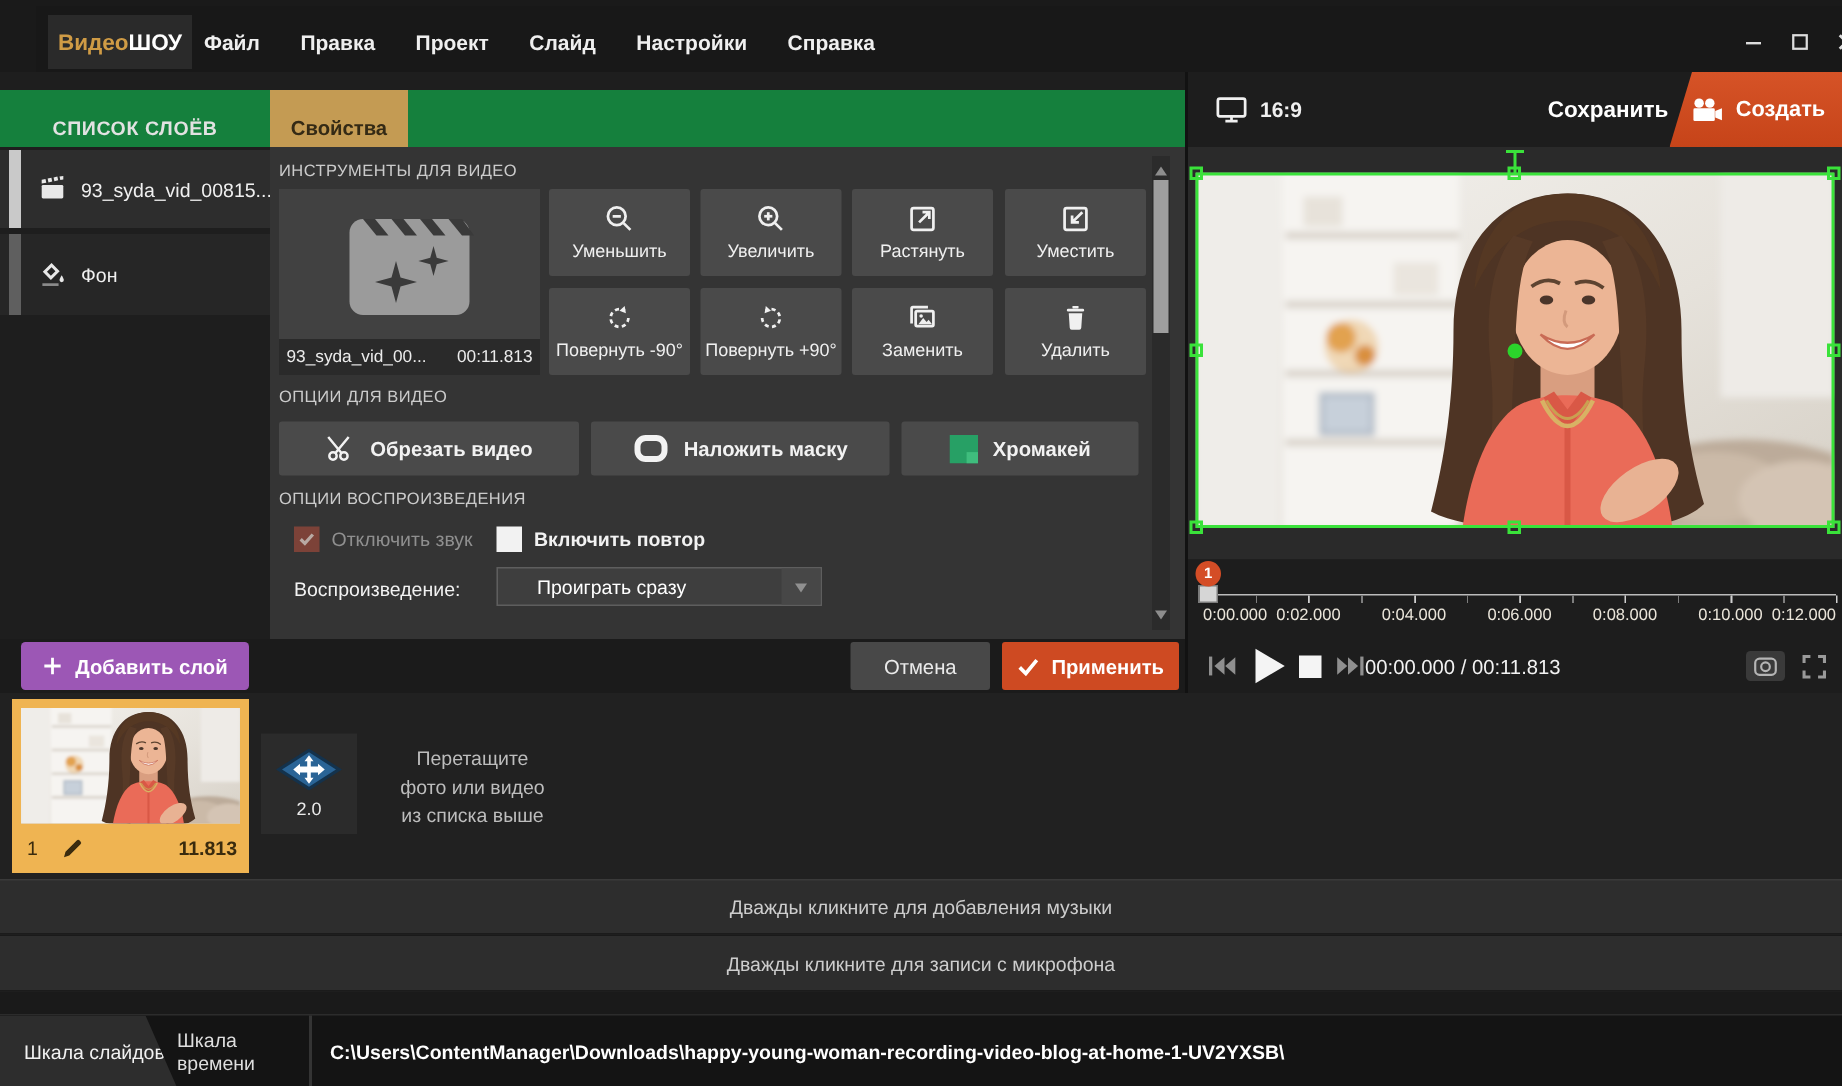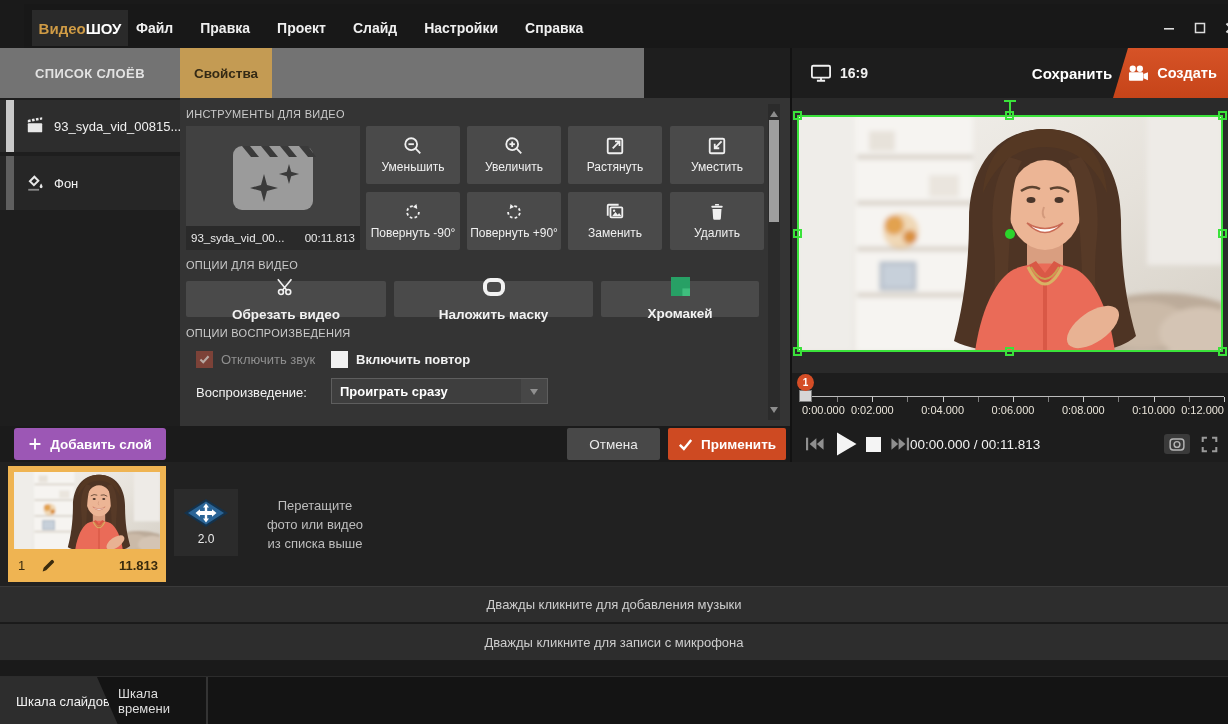--- a/index.html
+++ b/index.html
@@ -13,21 +13,21 @@
   .logo{left:8px;top:6px;width:96px;height:36px;background:#2a2a2a;display:flex;align-items:center;justify-content:center;
         font-size:15px;font-weight:700;color:#fff;}
   .logo .gold{color:#cf9b45;}
   .menu{left:112px;top:0;height:48px;display:flex;align-items:center;gap:27px;}
   .menu-item{font-size:14px;font-weight:600;color:#efefef;cursor:default;}
   .winctl{right:10px;top:0;height:48px;display:flex;align-items:center;gap:9px;}
   .wbtn{width:22px;height:22px;display:flex;align-items:center;justify-content:center;color:#dcdcdc;}
 
   
   .left-col{left:0;top:48px;width:790px;height:414px;background:#1e1e1e;}
-  .subheader{left:0;top:0;width:644px;height:50px;background:#737373;}
+  .subheader{left:0;top:12px;width:790px;height:50px;background:#15803d;}
   .layers-title{left:0;top:0;width:180px;height:50px;display:flex;align-items:center;justify-content:center;
         font-size:13px;font-weight:600;color:#e2e2e2;letter-spacing:.4px;}
   .tab{height:50px;display:flex;align-items:center;justify-content:center;font-size:13.5px;font-weight:600;}
   .tab-props{left:180px;top:0;width:92px;background:#c49b53;color:#342a15;}
   .tab-props::after{content:"";position:absolute;left:50%;bottom:-7px;margin-left:-7px;
         border:7px solid transparent;border-top:7px solid #c49b53;border-bottom:none;}
   .tab-anim{left:274px;top:0;width:96px;background:#3c3c3c;color:#e2e2e2;}
 
   .layers{left:0;top:50px;width:180px;height:328px;background:#1e1e1e;}
   .layer{left:0;width:180px;display:flex;align-items:center;color:#f0f0f0;font-size:13px;}
@@ -45,33 +45,33 @@
   .media-strip{position:absolute;left:0;bottom:0;width:174px;height:24px;background:#2a2a2a;
         display:flex;align-items:center;justify-content:space-between;padding:1px 5px;
         font-size:11.5px;color:#ececec;}
 
   .tbtn{width:94px;height:58px;background:#4a4a4a;border-radius:2px;display:flex;flex-direction:column;
         align-items:center;justify-content:center;gap:4px;color:#f0f0f0;cursor:default;}
   .tbtn .tlabel{font-size:12px;}
   .tbtn .ticon{display:flex;height:20px;align-items:center;}
 
   .obtn{height:36px;background:#4a4a4a;border-radius:2px;display:flex;align-items:center;justify-content:center;
-        gap:10px;color:#f2f2f2;font-size:13.5px;font-weight:600;flex-direction:column;}
+        gap:10px;color:#f2f2f2;font-size:13.5px;font-weight:600;}
 
   .cbrow{display:flex;align-items:center;gap:8px;position:absolute;}
   .cbox{width:17px;height:17px;display:flex;align-items:center;justify-content:center;}
   .cbox-checked{background:#7c4238;color:#b8a9a3;}
   .cbox-empty{background:#f2f2f2;}
   .cb-muted-label{font-size:13px;color:#8f8f8f;}
   .cb-label{font-size:13px;color:#f2f2f2;font-weight:600;}
 
   .dd-label{position:absolute;left:16px;top:287px;font-size:13px;color:#f2f2f2;}
   .dropdown{position:absolute;left:151px;top:280px;width:217px;height:26px;background:#3e3e3e;
         border:1px solid #5e5e5e;display:flex;align-items:center;}
-  .dropdown .dd-text{flex:1;padding-left:8px;font-size:13px;color:#fff;font-weight:700;}
+  .dropdown .dd-text{flex:1;padding-left:8px;font-size:13px;color:#fff;font-weight:400;margin-left:18px;}
   .dropdown .dd-cap{width:26px;height:100%;background:#474747;display:flex;align-items:center;justify-content:center;}
   .caret{width:0;height:0;border:4.5px solid transparent;border-top:6px solid #909090;margin-top:5px;}
 
   .vscroll{left:588px;top:6px;width:12px;height:316px;background:#2b2b2b;}
   .arr-up{position:absolute;left:2px;top:3px;width:0;height:0;border:4px solid transparent;border-bottom:6px solid #8d8d8d;}
   .arr-dn{position:absolute;left:2px;bottom:3px;width:0;height:0;border:4px solid transparent;border-top:6px solid #8d8d8d;}
   .vthumb{position:absolute;left:1px;top:16px;width:10px;height:102px;background:#9e9e9e;}
 
   .actions{left:0;top:378px;width:790px;height:36px;background:#1b1b1b;}
   .btn{display:flex;align-items:center;justify-content:center;gap:8px;border-radius:2px;cursor:default;}
@@ -628,15 +628,16 @@
   </div>
 
   <div class="abs statusbar">
     <div class="tab-slides">
       <span>Шкала слайдов</span>
     </div>
     <div class="tab-time">
       <span>Шкала времени</span>
     </div>
     <div class="sb-div"></div>
+    <div class="sb-path">C:\Users\ContentManager\Downloads\happy-young-woman-recording-video-blog-at-home-1-UV2YXSB\</div>
   </div>
 
 </div>
 
 </body></html>

